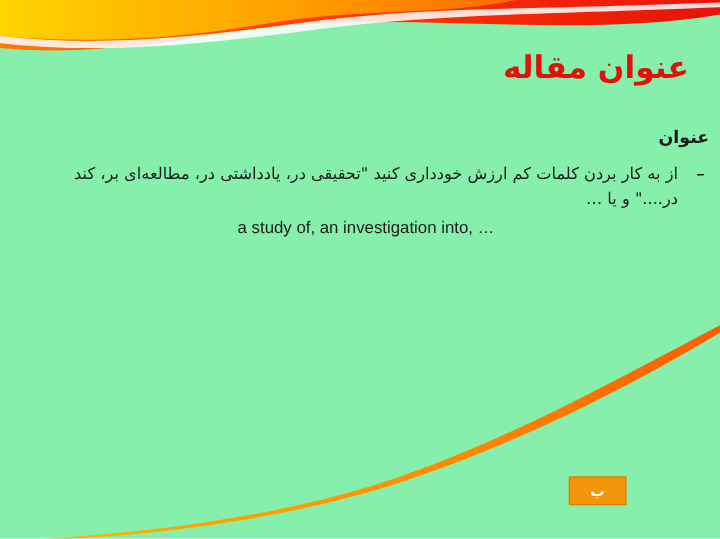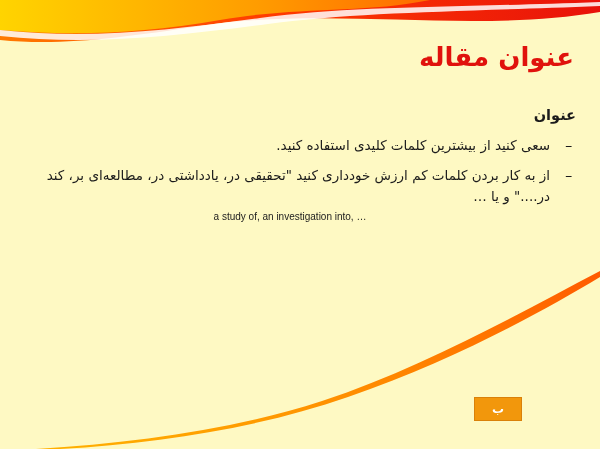--- a/index.html
+++ b/index.html
@@ -7,21 +7,21 @@
     padding: 0;
     background: #ffffff;
   }
   body {
     font-family: "DejaVu Sans", "Liberation Sans", sans-serif;
   }
   .slide {
     position: relative;
     width: 600px;
     height: 449px;
-    background: #fef9c3;
+    background: #86efac;
     overflow: hidden;
   }
 
   
   .deco-top {
     position: absolute;
     top: 0;
     left: 0;
     width: 600px;
     height: 60px;
@@ -45,21 +45,21 @@
     font-weight: bold;
     color: #e0120c;
     direction: rtl;
     text-align: right;
     letter-spacing: 0;
   }
 
   .body-block {
     position: absolute;
     top: 106px;
-    right: 24px;
+    right: 9px;
     width: 556px;
     direction: rtl;
     text-align: right;
   }
 
   .lead {
     font-size: 14.5px;
     font-weight: bold;
     color: #1b1b1b;
     margin: 0 0 10px 0;
@@ -87,21 +87,21 @@
     font-size: 13.5px;
     color: #1b1b1b;
   }
   ul.dash-list > li.wide {
     padding-right: 26px;
   }
   .latin-line {
     display: block;
     direction: ltr;
     text-align: center;
-    font-size: 10px;
+    font-size: 14px;
     font-family: "Liberation Sans", sans-serif;
     color: #1b1b1b;
     margin-top: 2px;
     padding-left: 10px;
   }
 
   
   .page-plate {
     position: absolute;
     bottom: 28px;
@@ -152,21 +152,20 @@
   <div class="title">عنوان مقاله</div>
 
   <div class="body-block">
     <p class="lead">عنوان</p>
     <ul class="dash-list">
       <li>
         <span class="dash">–</span>
       </li>
       <li>
         <span class="dash">–</span>
-        <span>سعی کنید از بیشترین کلمات کلیدی استفاده کنید.</span>
       </li>
       <li>
         <span class="dash">–</span>
       </li>
       <li class="wide">
         <span class="dash">–</span>
         <span>از به کار بردن کلمات کم ارزش خودداری کنید "تحقیقی در، یادداشتی در، مطالعه‌ای بر، کند در...." و یا …</span>
         <span class="latin-line">a study of, an investigation into, …</span>
       </li>
     </ul>

